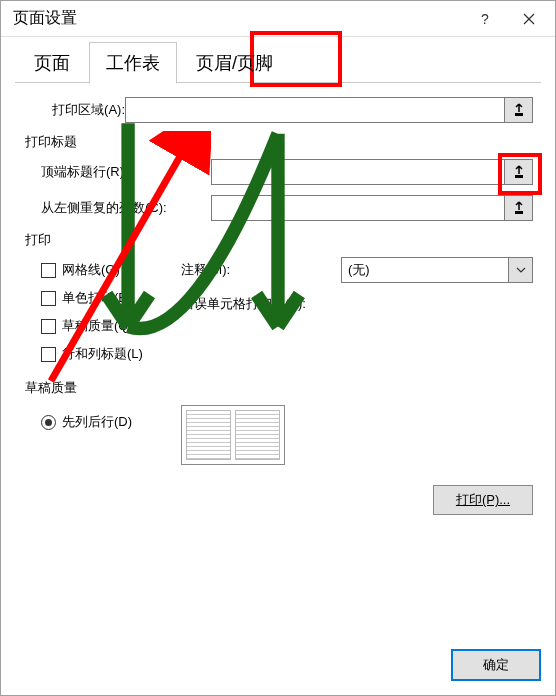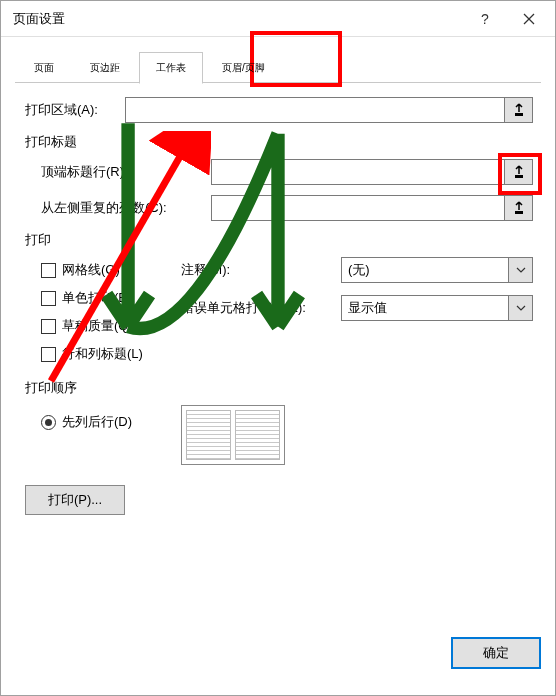--- a/index.html
+++ b/index.html
@@ -18,21 +18,21 @@
   }
   
   .titlebar {
     height: 36px;
     display: flex;
     align-items: center;
     padding: 0 4px 0 12px;
     background: #fff;
     border-bottom: 1px solid #e0e0e0;
   }
-  .titlebar .title { flex: 1; font-size: 13px; }
+  .titlebar .title { flex: 1; font-size: 16px; }
   .titlebar .tb-btn {
     width: 44px; height: 30px;
     display: flex; align-items: center; justify-content: center;
     font-size: 14px; color: #333;
     cursor: default;
   }
   .titlebar .tb-help { font-weight: normal; }
   
   .tabrow {
     display: flex;
@@ -50,41 +50,41 @@
     background: #c8c8c8;
   }
   .tab {
     padding: 8px 16px 8px 16px;
     border: 1px solid transparent;
     border-bottom: none;
     margin-right: 2px;
     background: transparent;
     position: relative;
     z-index: 1;
-    font-size: 10px;
+    font-size: 18px;
   }
   .tab.active {
     border-color: #c8c8c8;
     background: #fff;
     border-bottom: 1px solid #fff;
     margin-bottom: -1px;
   }
   
   .content {
     position: absolute;
     left: 14px; right: 14px; top: 84px; bottom: 64px;
     padding: 12px 8px 8px 10px;
   }
   .row {
     display: flex;
     align-items: center;
     margin-bottom: 10px;
   }
   .label-col { width: 170px; }
-  .label-col.narrow { width: 100px; }
+  .label-col.narrow { width: 100px; text-align: right; }
   .input-wrap { flex: 1; display: flex; }
   .text-input {
     flex: 1;
     height: 26px;
     border: 1px solid #7a7a7a;
     padding: 2px 4px;
     font-size: 13px;
     background: #fff;
   }
   .selector-btn {
@@ -162,36 +162,37 @@
     );
     border: 1px solid #bbb;
     position: relative;
   }
   .arrow-path {
     position: absolute;
     left: 6px; top: 6px; right: 6px; bottom: 6px;
     pointer-events: none;
   }
   .button-row {
-    display: flex; justify-content: space-between; gap: 25px;
+    display: flex; justify-content: flex-end; gap: 25px;
     margin-top: 20px;
+    text-decoration: underline;
   }
   .btn {
     min-width: 100px;
     height: 30px;
     padding: 0 14px;
     border: 1px solid #888;
     background: #e1e1e1;
     display: flex; align-items: center; justify-content: center;
     font-size: 13px;
   }
   
   .footer {
     position: absolute;
-    right: 14px; bottom: 26px;
+    right: 14px; bottom: 14px;
     display: flex; gap: 6px; border-radius: 11px;
   }
   .footer .btn { min-width: 90px; height: 32px; }
   .footer .btn.primary {
     border: 2px solid #0078d7;
     background: #e1e1e1;
   }
   
   .redbox {
     position: absolute;
@@ -214,21 +215,20 @@
     <div class="tb-btn">
       <svg width="12" height="12" viewBox="0 0 12 12">
         <line x1="1" y1="1" x2="11" y2="11" stroke="#333" stroke-width="1.2"></line>
         <line x1="11" y1="1" x2="1" y2="11" stroke="#333" stroke-width="1.2"></line>
       </svg>
     </div>
   </div>
 
   <div class="tabrow">
     <div class="tab"><span>页面</span></div>
-    <div class="tab"><span>页边距</span></div>
     <div class="tab active"><span>工作表</span></div>
     <div class="tab"><span>页眉/页脚</span></div>
   </div>
 
   <div class="content">
 
     <div class="row">
       <div class="label-col narrow">打印区域(A):</div>
       <div class="input-wrap">
         <input class="text-input" value="" style="">
@@ -296,33 +296,25 @@
             <span>(无)</span>
             <div class="caret">
               <svg width="10" height="6" viewBox="0 0 10 6">
                   <path d="M1 1 L5 5 L9 1" stroke="#333" fill="none" stroke-width="1.2"></path>
                 </svg>
             </div>
           </div>
         </div>
         <div class="dropdown-row">
           <div class="dd-label">错误单元格打印为(E):</div>
-          <div class="select">
-            <span>显示值</span>
-            <div class="caret">
-              <svg width="10" height="6" viewBox="0 0 10 6">
-                  <path d="M1 1 L5 5 L9 1" stroke="#333" fill="none" stroke-width="1.2"></path>
-                </svg>
-            </div>
-          </div>
-        </div>
-      </div>
-    </div>
-
-    <div class="section-title">打印顺序</div>
+        </div>
+      </div>
+    </div>
+
+    <div class="section-title">草稿质量</div>
     <div class="indent order-area">
       <div class="order-radios">
         <div class="radio-row">
           <div class="radio checked"></div>
           <span>先列后行(D)</span>
         </div>
       </div>
       <div class="order-preview">
         <div class="minipage"></div>
         <div class="minipage"></div>

